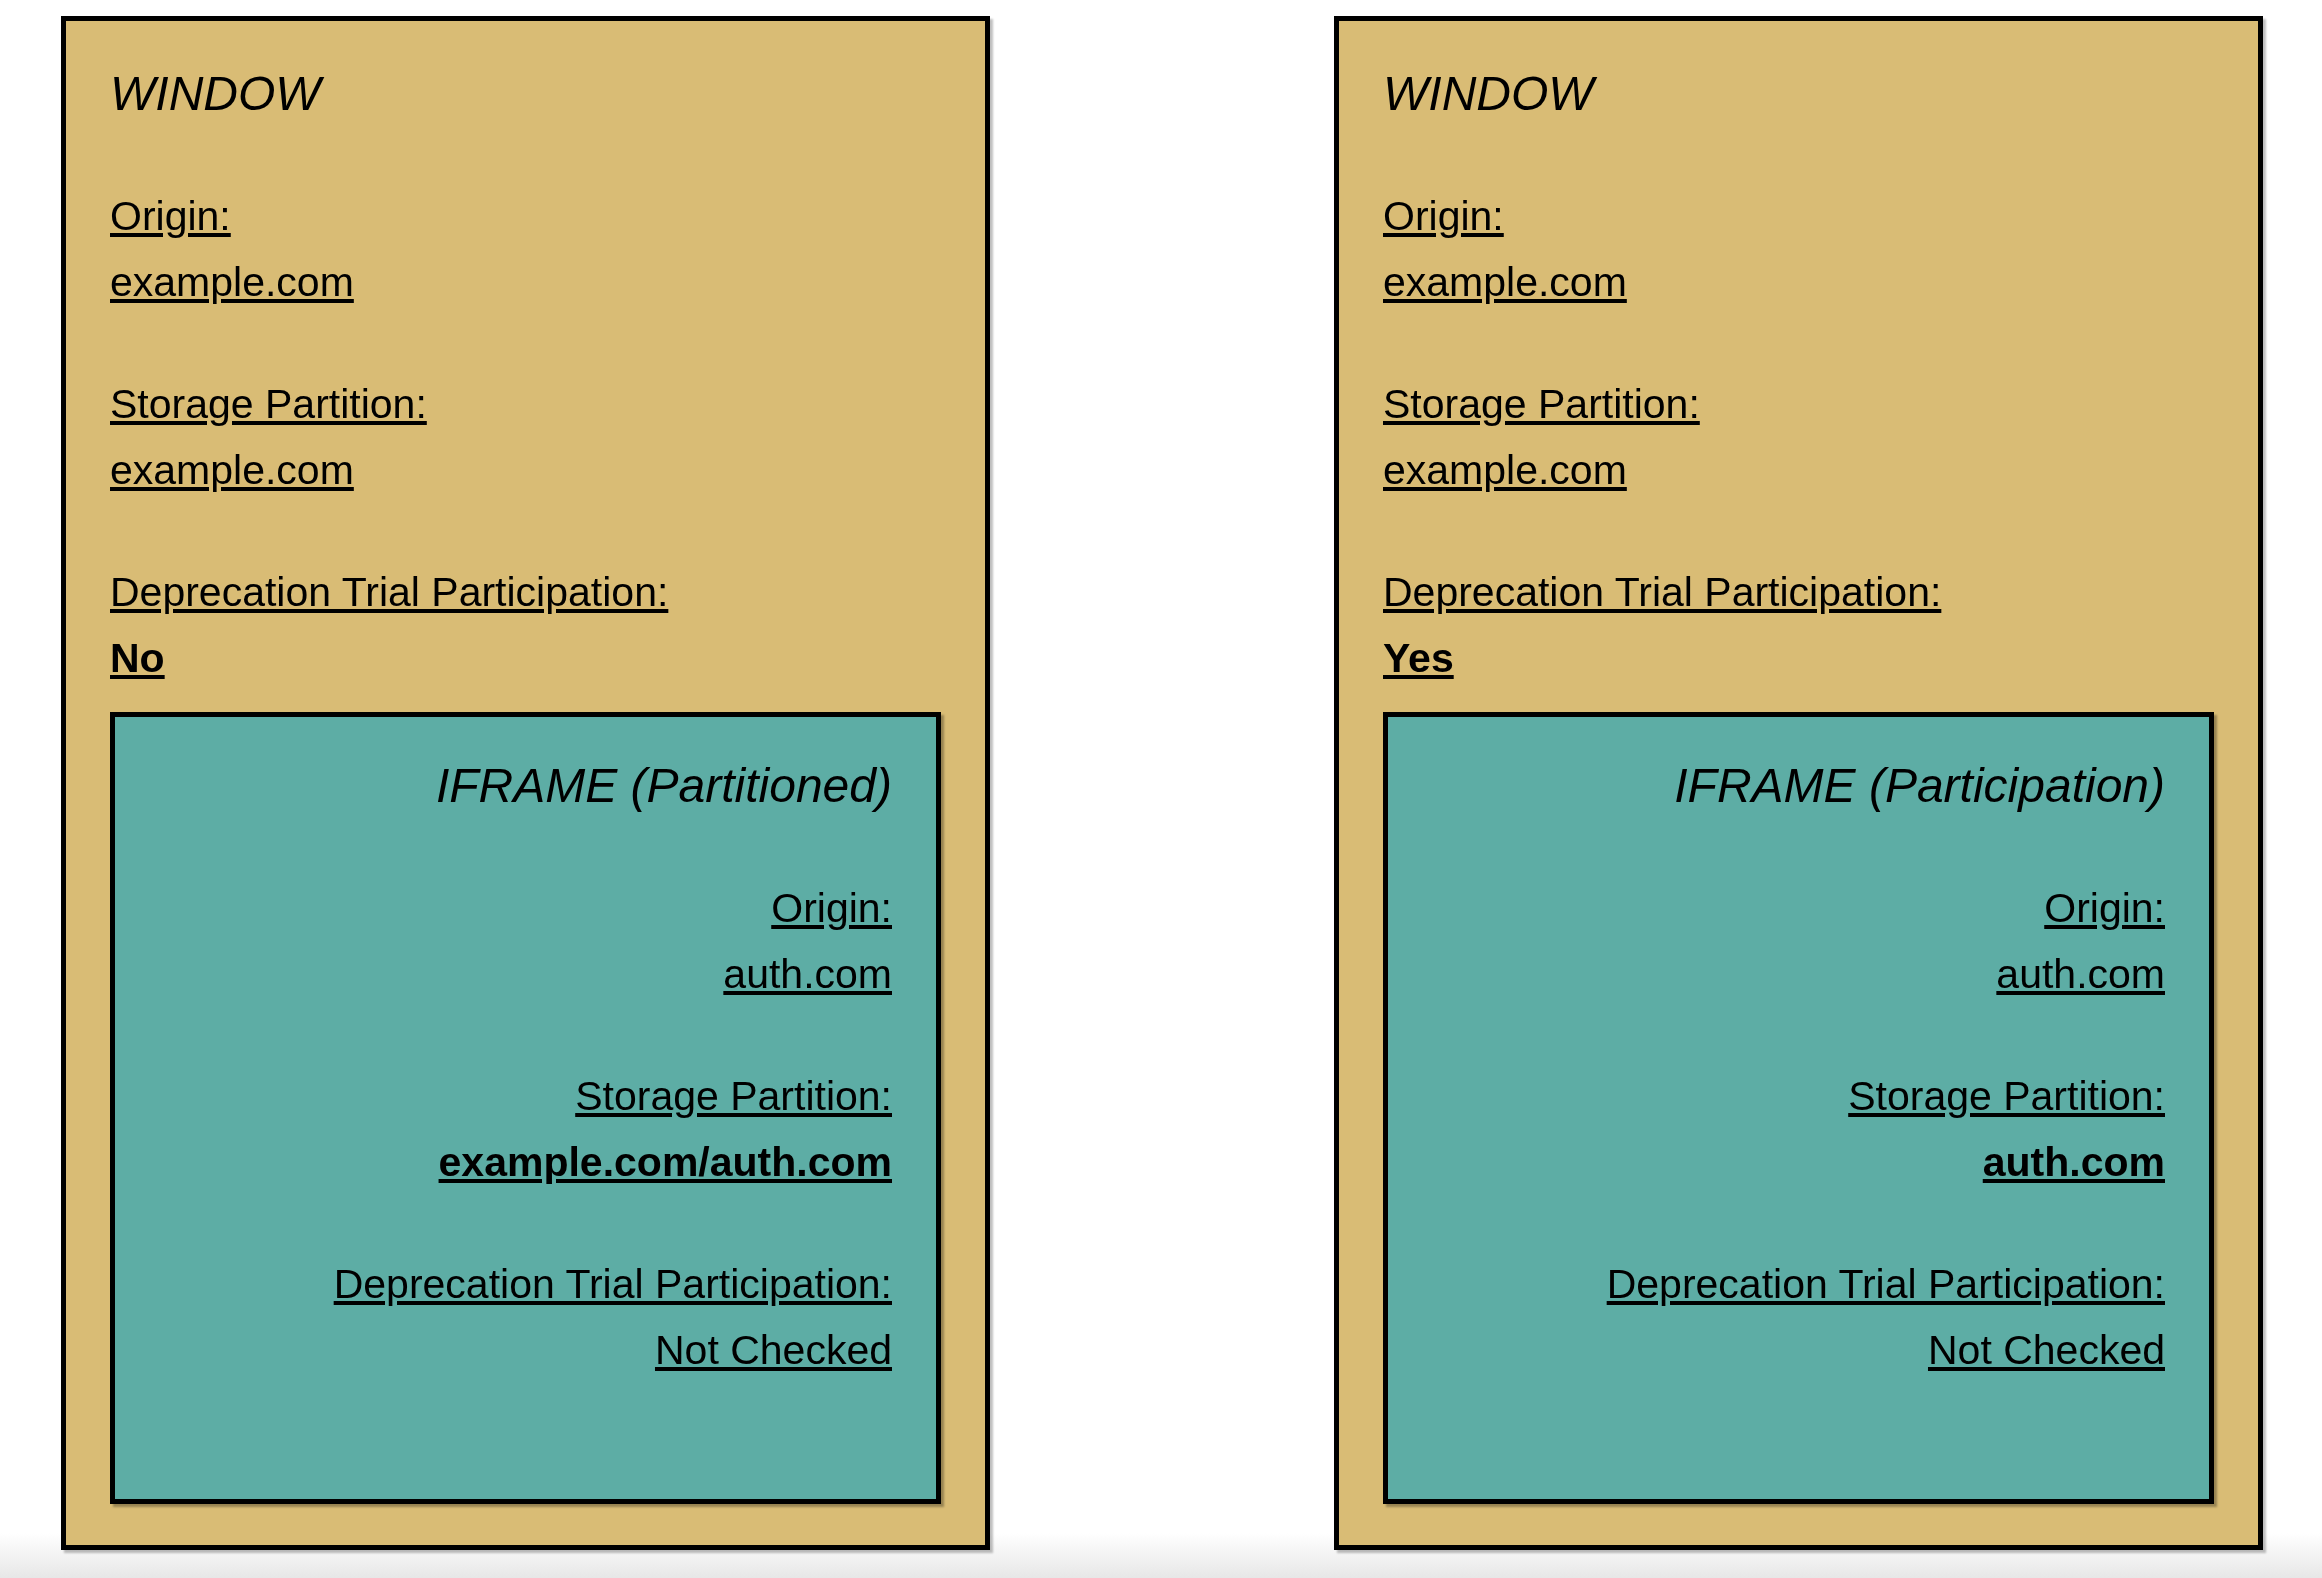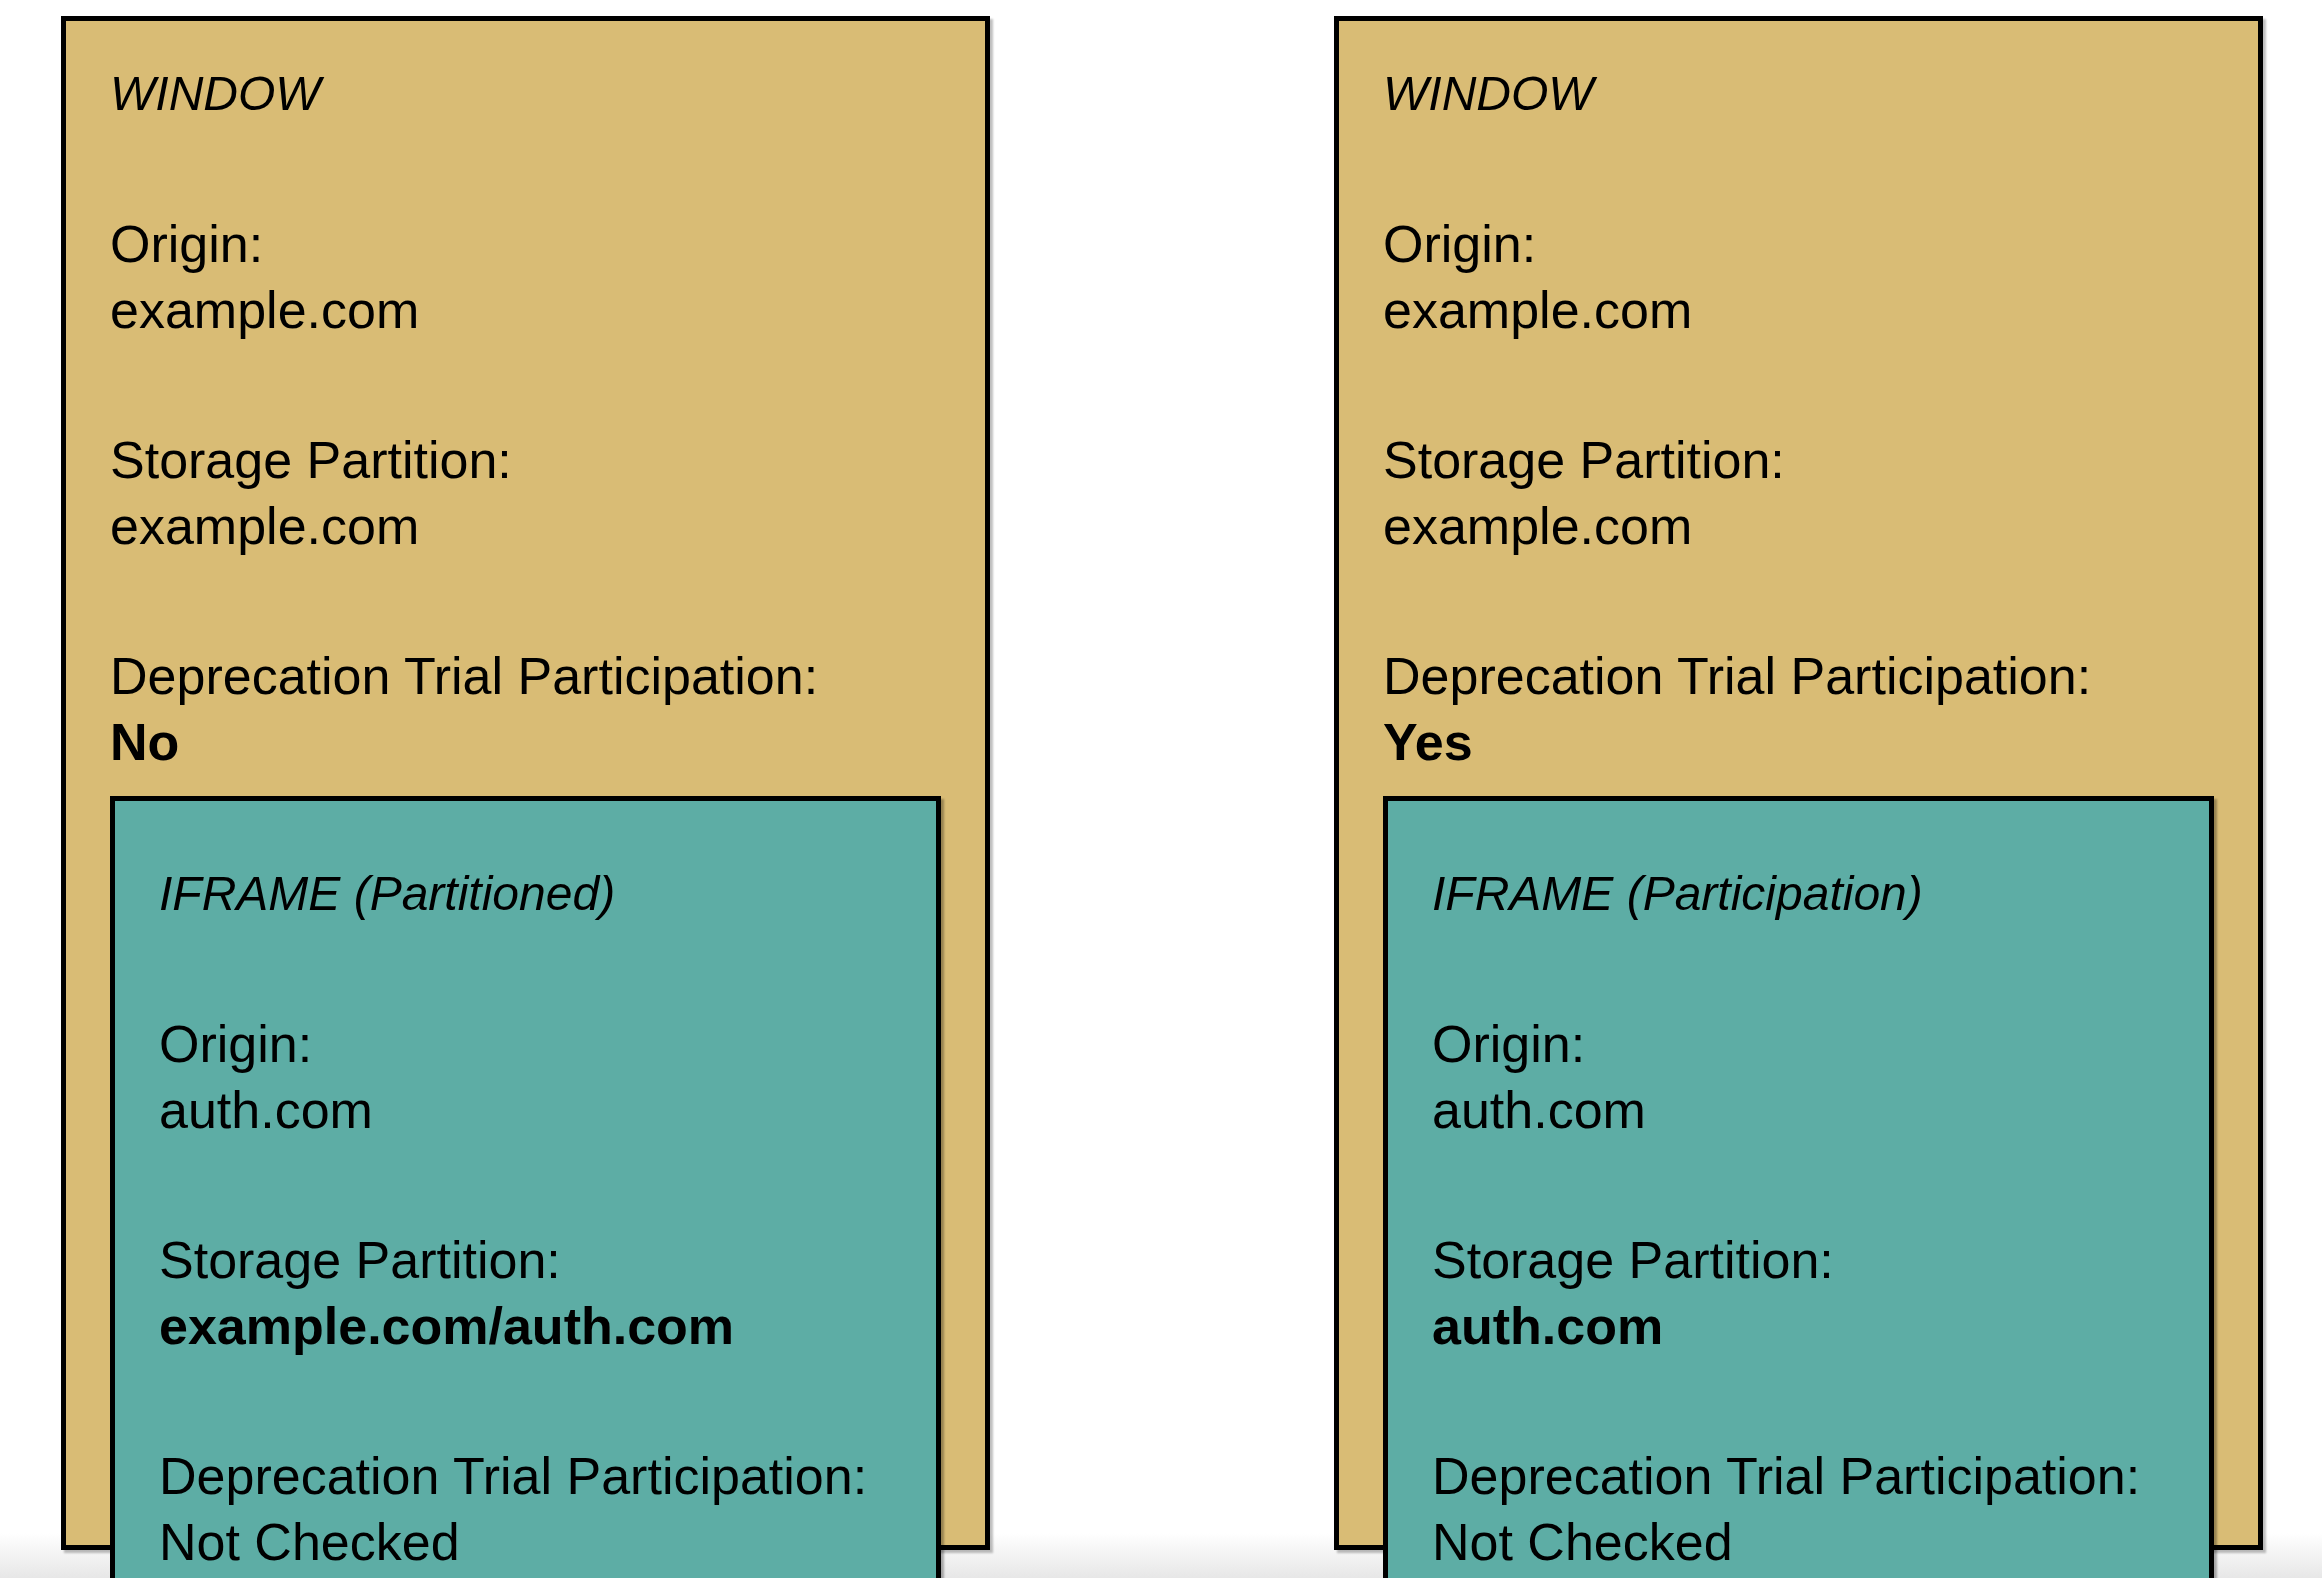--- a/index.html
+++ b/index.html
@@ -36,34 +36,36 @@
   }
   .window-left  { left: 61px; }
   .window-right { left: 1334px; }
   .box-title {
     font-size: 48px;
     line-height: 66px;
     white-space: nowrap;
     font-style: italic;
   }
   .field {
-    margin-top: 84px;
-    font-size: 52px;
+    margin-top: 56px;
+    font-size: 41px;
     line-height: 66px;
+    text-decoration: underline;
   }
   .field-label, .field-value { white-space: nowrap; }
   .field-value.bold { font-weight: 700; }
   .iframe-box {
     margin-top: 21px;
     height: 792px;
     box-sizing: border-box;
     background: #5dada5;
     border: 5px solid #000000;
-    padding: 60px 44px;
+    padding: 36px 44px;
     box-shadow: 3px 3px 2px rgba(0,0,0,0.3);
+    text-align: right;
   }
 </style>
 </head>
 <body>
 
 <div class="bottom-band"></div>
 
 <div class="window window-left">
   <div class="box-title">WINDOW</div>
 

